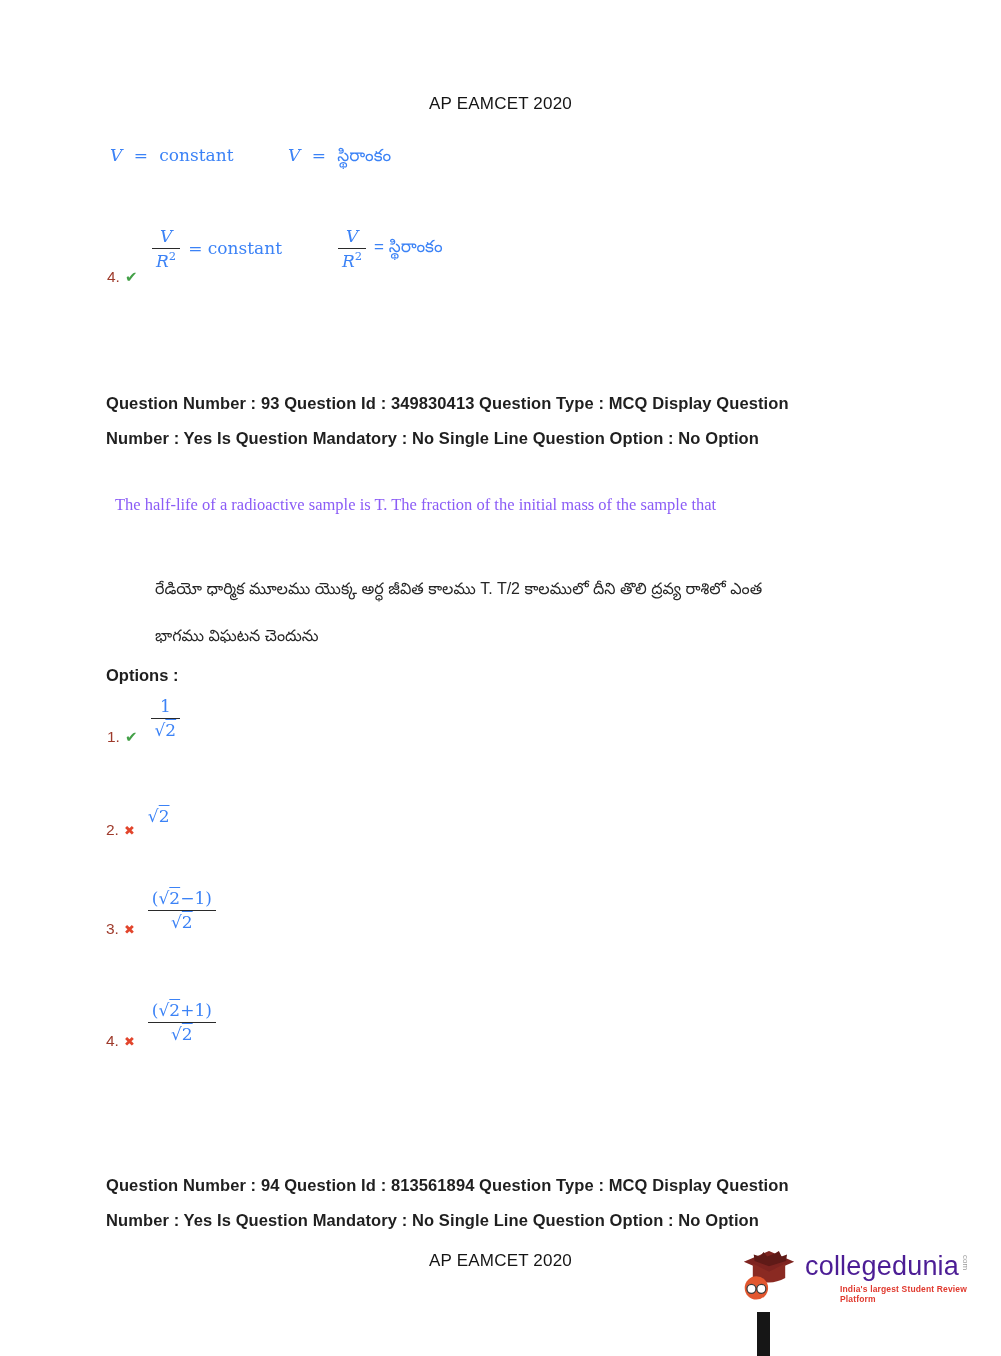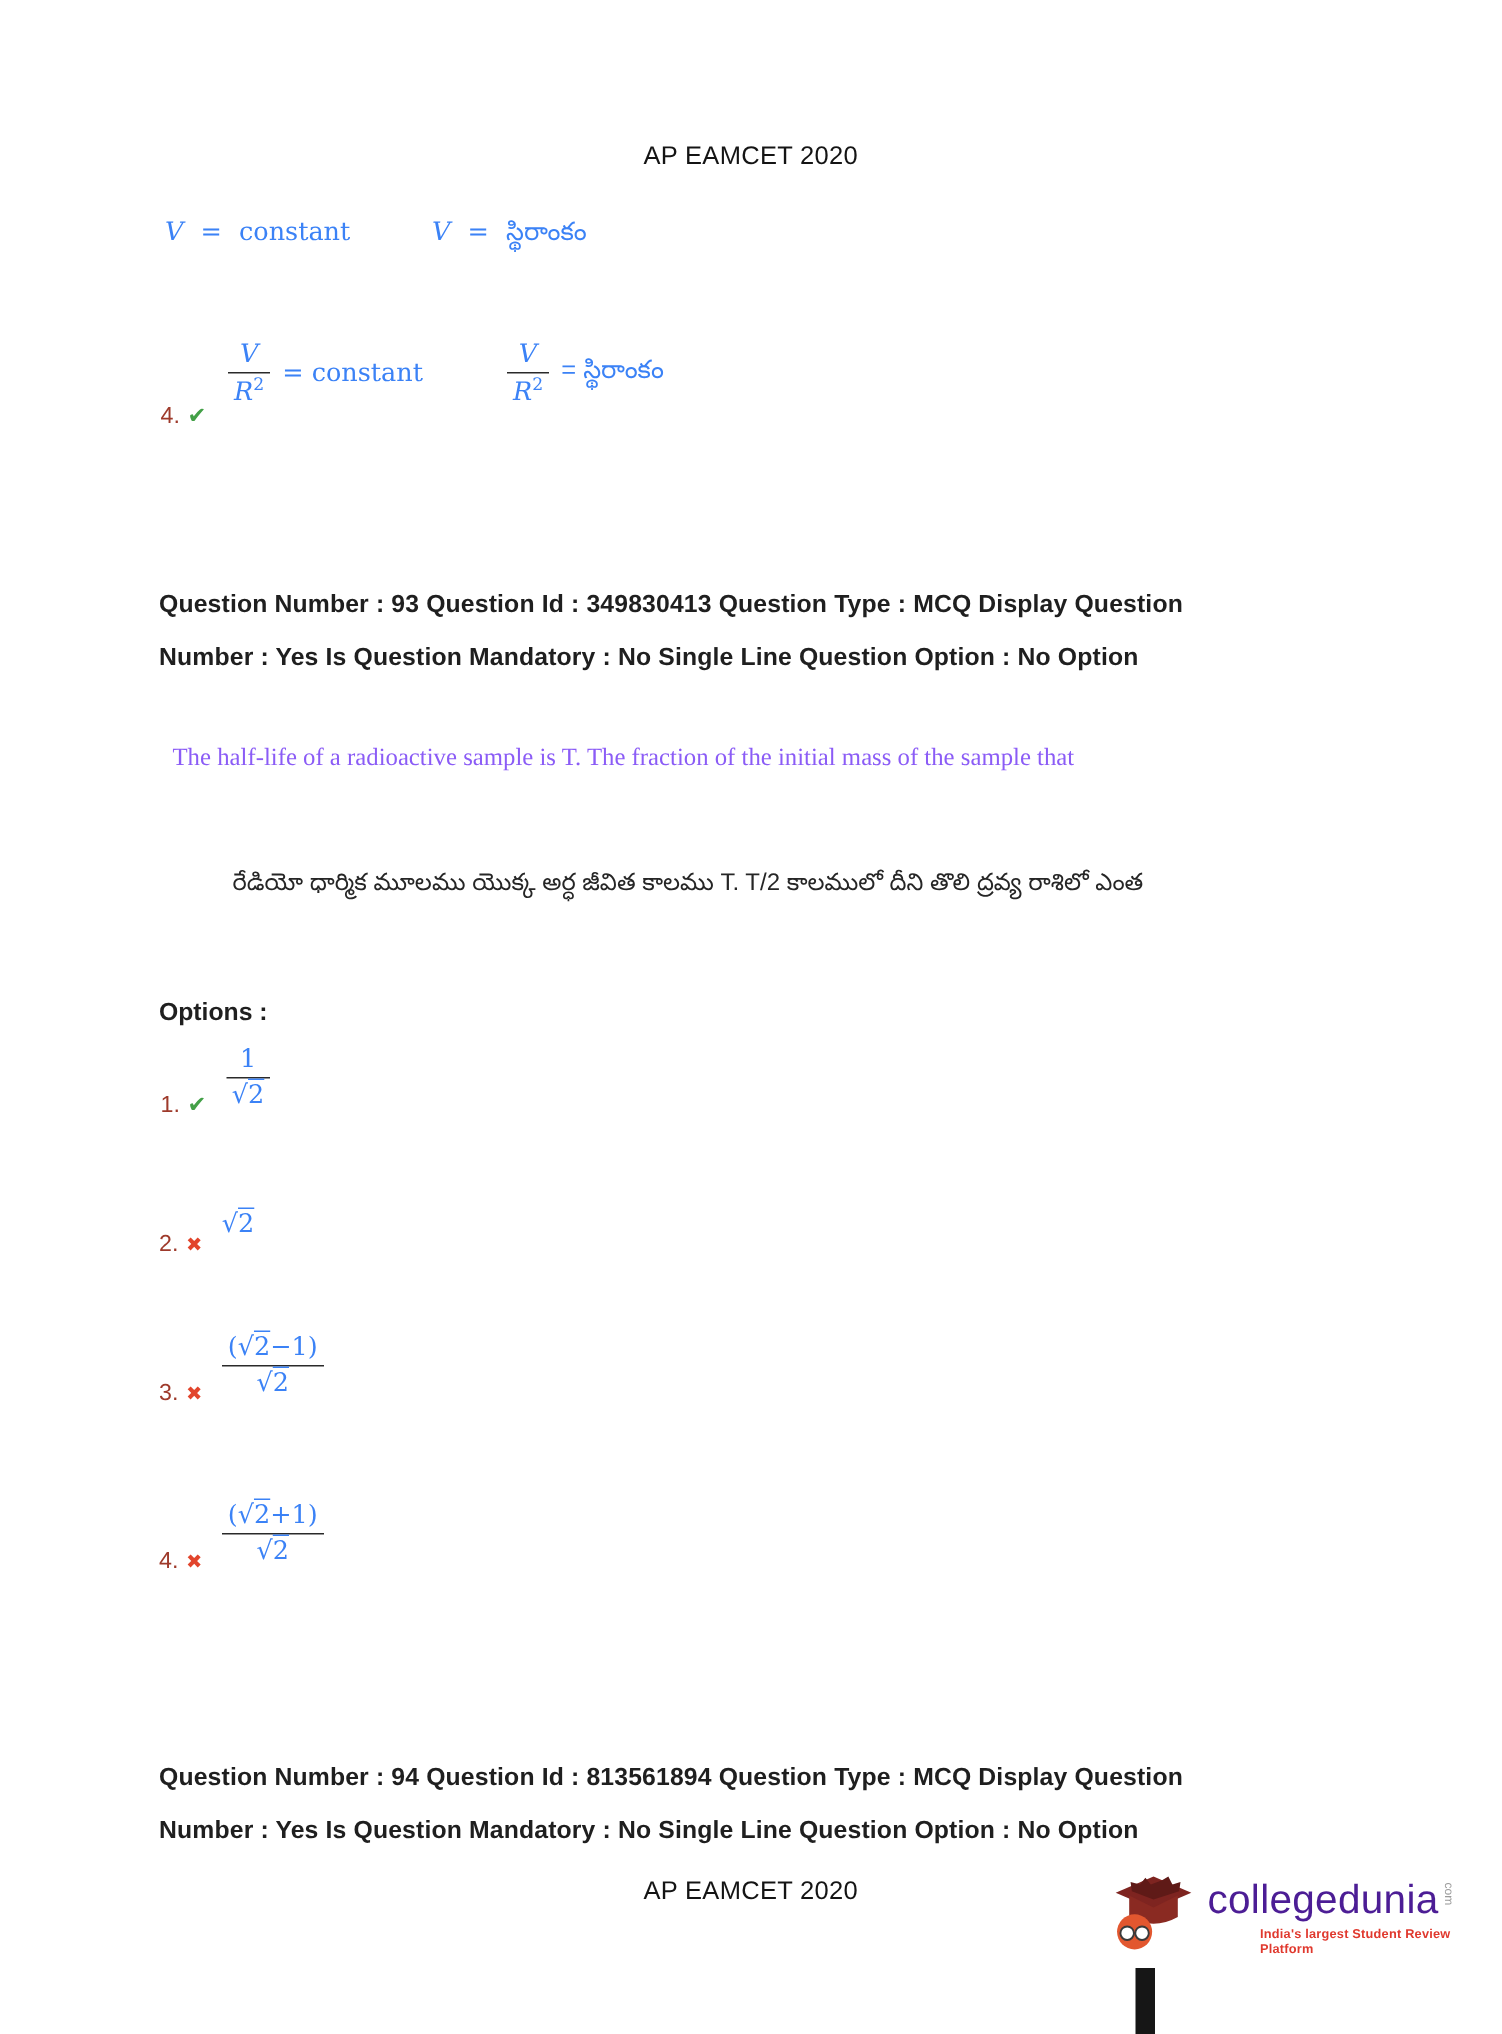--- a/index.html
+++ b/index.html
@@ -76,20 +76,21 @@
     <div>Question Number : 93 Question Id : 349830413 Question Type : MCQ Display Question</div>
     <div>Number : Yes Is Question Mandatory : No Single Line Question Option : No Option</div>
   </div>
 
   <div class="abs qtext-en" style="left:115px;top:490px;width:640px;">
     <div>The half-life of a radioactive sample is T. The fraction of the initial mass of the sample that</div>
   </div>
 
   <div class="abs qtext-te" style="left:107px;top:565px;width:680px;margin-left:48px;">
     <div>రేడియో ధార్మిక మూలము యొక్క అర్ధ జీవిత కాలము T. T/2 కాలములో దీని తొలి ద్రవ్య రాశిలో ఎంత</div>
+    <div>భాగము విఘటన చెందును</div>
   </div>
 
   <div class="abs opts-heading" style="left:106px;top:666px;">Options :</div>
 
   <div class="abs opt" style="left:107px;top:696px;">
     <span class="opt-label">
       <span>1.</span>
       <span class="check-icon">✔</span>
     </span>
     <span class="frac math">

